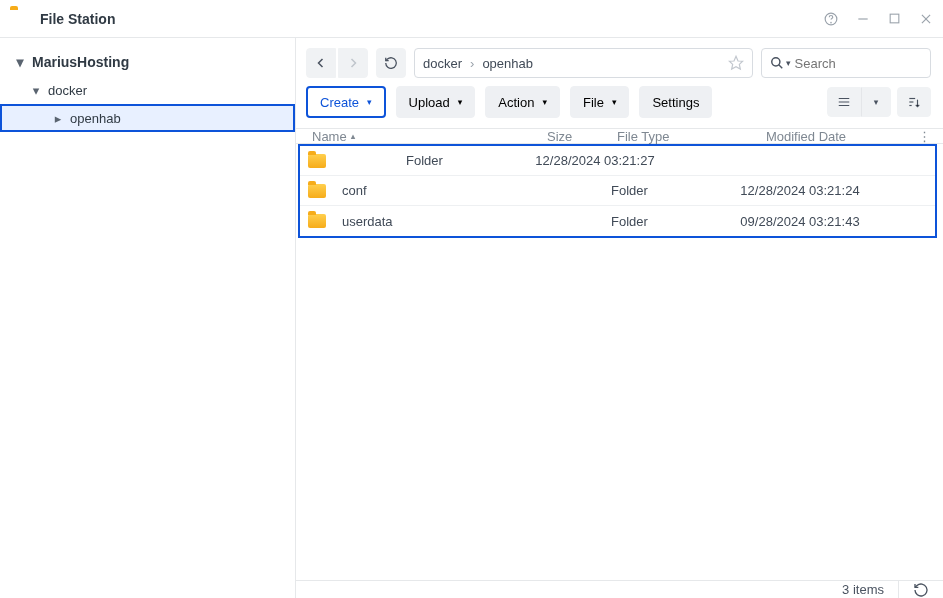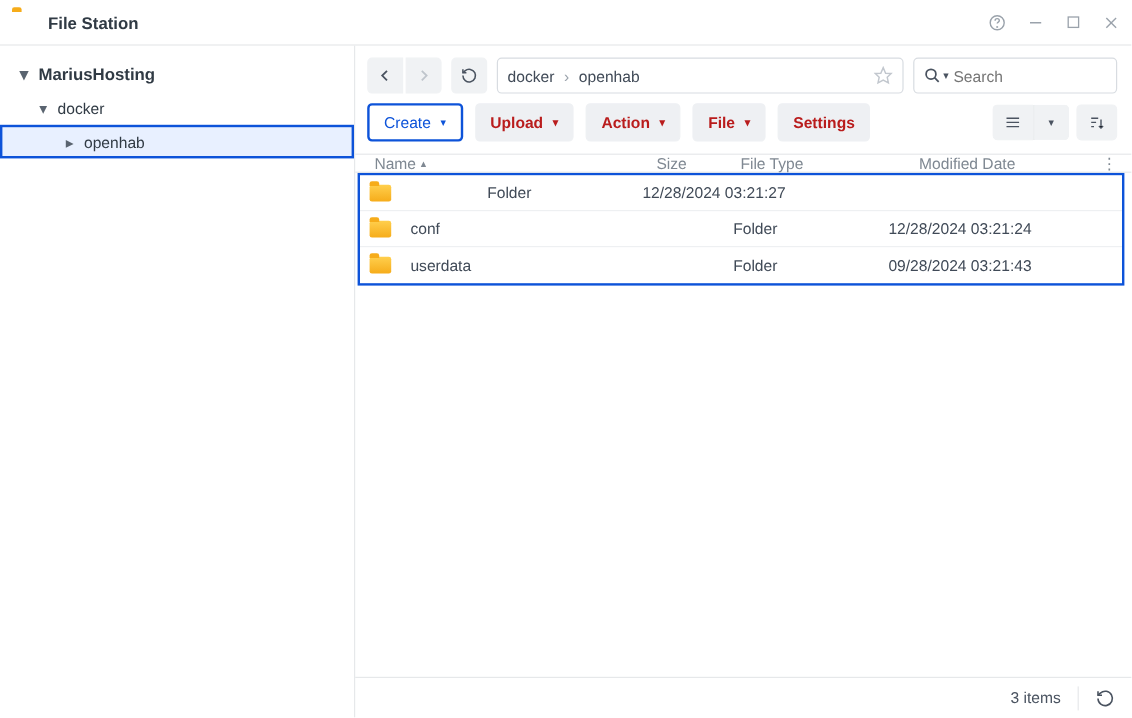--- a/index.html
+++ b/index.html
@@ -148,25 +148,24 @@
   padding: 0 12px 10px 10px;
 }
 .btn {
   height: 32px;
   display: inline-flex;
   align-items: center;
   padding: 0 12px;
   background: #eef0f3;
   border: 1px solid #eef0f3;
   border-radius: 4px;
-  color: #b91c1c;
+  color: #000000;
   font-size: 13px;
   cursor: pointer;
   gap: 6px;
-  font-weight: bold;
 }
 .btn.primary {
   border: 2px solid #0d53d9;
   color: #0d53d9;
   background: #fff;
   font-weight: 500;
 }
 .btn .caret { font-size: 9px; margin-left: 2px; }
 .toolbar-spacer { flex: 1; }
 .view-controls { display:flex; gap:6px; align-items:center; }
@@ -211,21 +210,21 @@
   display: flex;
   align-items: center;
   height: 30px;
   padding: 0 10px 0 8px;
   border-bottom: 1px solid #eef0f2;
   font-size: 13px;
   color: #404a57;
 }
 .row .folder-icon { margin-right: 10px; }
 .footer {
-  height: 34px;
+  height: 18px;
   display: flex;
   align-items: center;
   justify-content: flex-end;
   gap: 14px;
   padding: 0 14px;
   color: #4a5360;
   border-top: 1px solid #e6e8ea;
 }
 .footer .refresh { cursor: pointer; color:#4a5360; }
 svg { display: block; }

